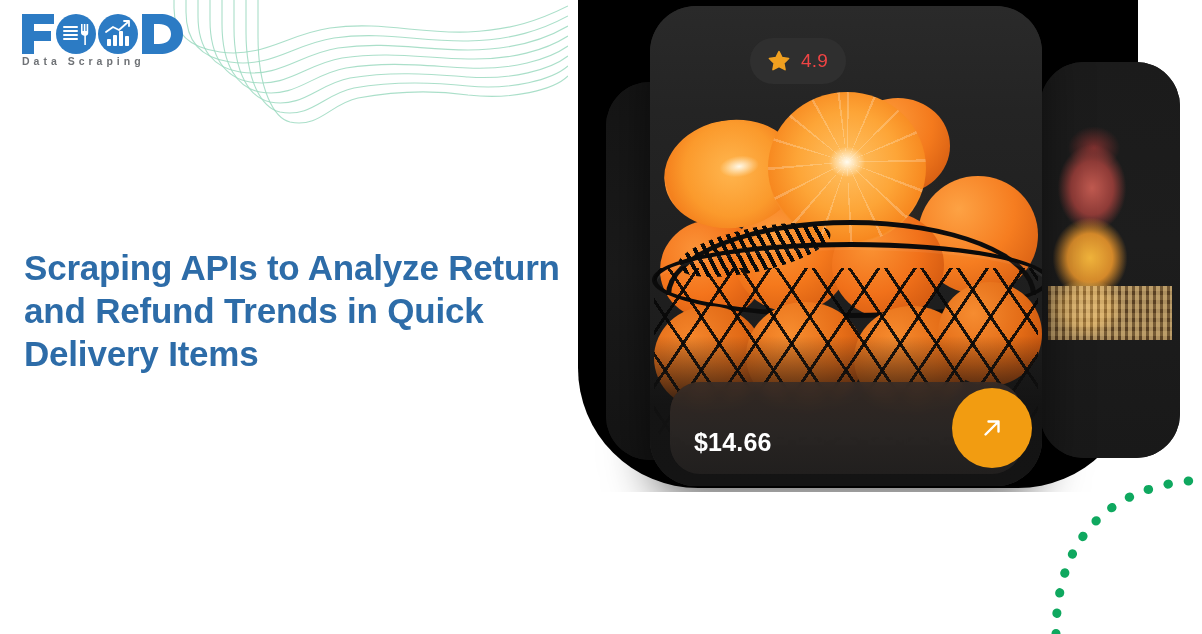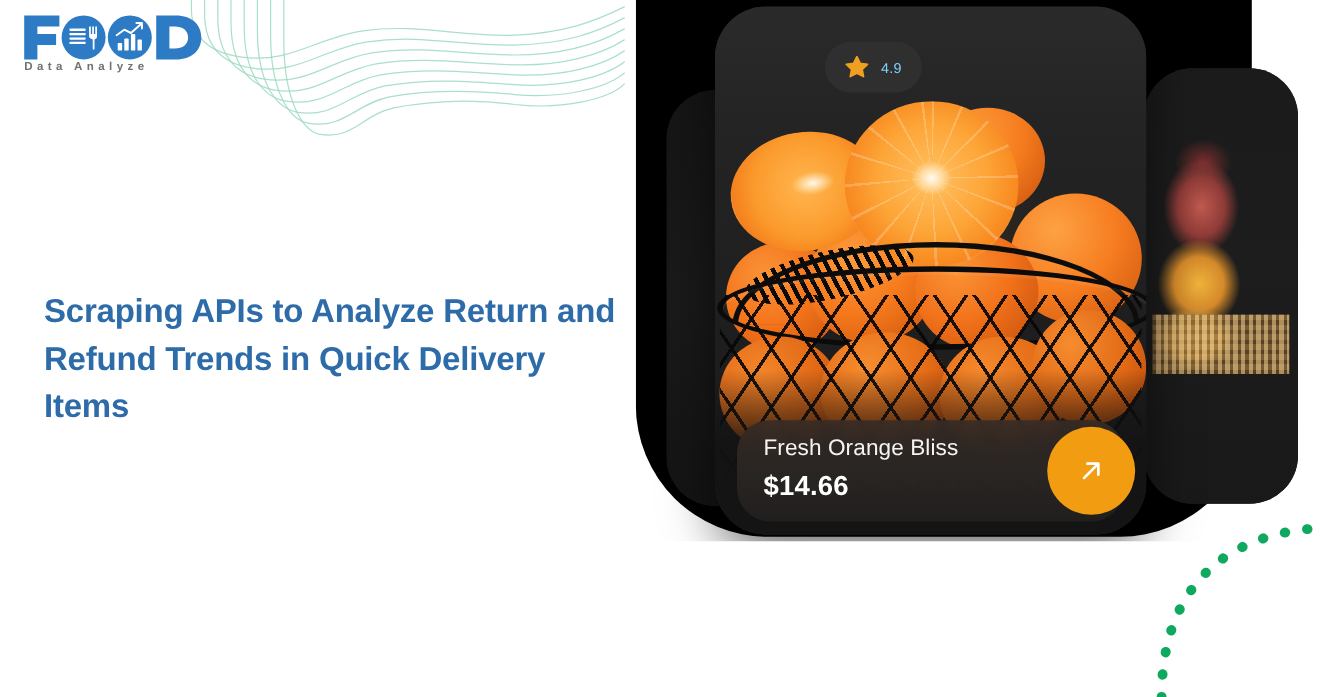--- a/index.html
+++ b/index.html
@@ -46,22 +46,22 @@
     color: #6f7276;
     white-space: nowrap;
   }
 
   
   .headline {
     position: absolute;
     left: 24px;
     top: 246px;
     width: 540px;
-    margin: 16px;
-    font-size: 30px;
+    margin: 0;
+    font-size: 35px;
     line-height: 43px;
     font-weight: 700;
     color: #2d6ca8;
     letter-spacing: -0.2px;
   }
 
   
   .hero-panel {
     position: absolute;
     top: 0;
@@ -239,22 +239,22 @@
     height: 46px;
     padding: 0 18px;
     display: flex;
     align-items: center;
     gap: 11px;
     background: rgba(48,48,48,0.92);
     border-radius: 23px;
   }
   .star-icon { display: block; }
   .rating-value {
-    color: #7dd3fc;
-    font-size: 13px;
+    color: #ef4444;
+    font-size: 19px;
     font-weight: 500;
     letter-spacing: 0.2px;
   }
 
   
   .info-bar {
     position: absolute;
     left: 20px;
     top: 376px;
     width: 352px;
@@ -347,21 +347,21 @@
       <rect x="93" y="23" width="4" height="11" rx="0.8"></rect>
       <rect x="99" y="19" width="4" height="15" rx="0.8"></rect>
       <rect x="105" y="24" width="4" height="10" rx="0.8"></rect>
       <path d="M86,20 L93,15 L99,18 L108,10" stroke="#ffffff" stroke-width="1.8" fill="none" stroke-linecap="round" stroke-linejoin="round"></path>
       <path d="M104,9 L109,9 L109,14" stroke="#ffffff" stroke-width="1.8" fill="none" stroke-linecap="round" stroke-linejoin="round"></path>
     </g>
 
     <path d="M122,2 L140,2 C154,2 163,10 163,22 C163,34 154,42 140,42 L122,42 Z
              M134,12 L134,32 L139,32 C146,32 151,28.5 151,22 C151,15.5 146,12 139,12 Z" fill="#2c7bc4" fill-rule="evenodd"></path>
   </svg>
-  <div class="logo-tagline">Data Analyze</div>
+  <div class="logo-tagline">Data Scraping</div>
 </div>
 
 <h1 class="headline">Scraping APIs to Analyze Return and Refund Trends in Quick Delivery Items</h1>
 
 <div class="hero-panel">
   <div class="hero-backdrop"></div>
 
   <div class="card card-back-right">
     <div class="photo"></div>
     <div class="basket-weave"></div>
@@ -392,21 +392,20 @@
     </div>
 
     <div class="rating-pill">
       <svg class="star-icon" width="22" height="22" viewBox="0 0 22 22" aria-hidden="true">
         <path d="M11,1.6 L14,7.6 L20.6,8.5 L15.8,13.1 L17,19.6 L11,16.5 L5,19.6 L6.2,13.1 L1.4,8.5 L8,7.6 Z" fill="#f0a020" stroke="#f0a020" stroke-width="1.6" stroke-linejoin="round"></path>
       </svg>
       <span class="rating-value">4.9</span>
     </div>
 
     <div class="info-bar">
-      <div class="info-title">Fresh Orange Bliss</div>
       <div class="info-price">$14.66</div>
       <button class="go-button">
         <svg width="34" height="34" viewBox="0 0 34 34" aria-hidden="true">
           <path d="M10.5,23.5 L23.5,10.5 M13.5,10.5 L23.5,10.5 L23.5,20.5" stroke="#ffffff" stroke-width="2.4" fill="none" stroke-linecap="round" stroke-linejoin="round"></path>
         </svg>
       </button>
     </div>
   </div>
 </div>
 

